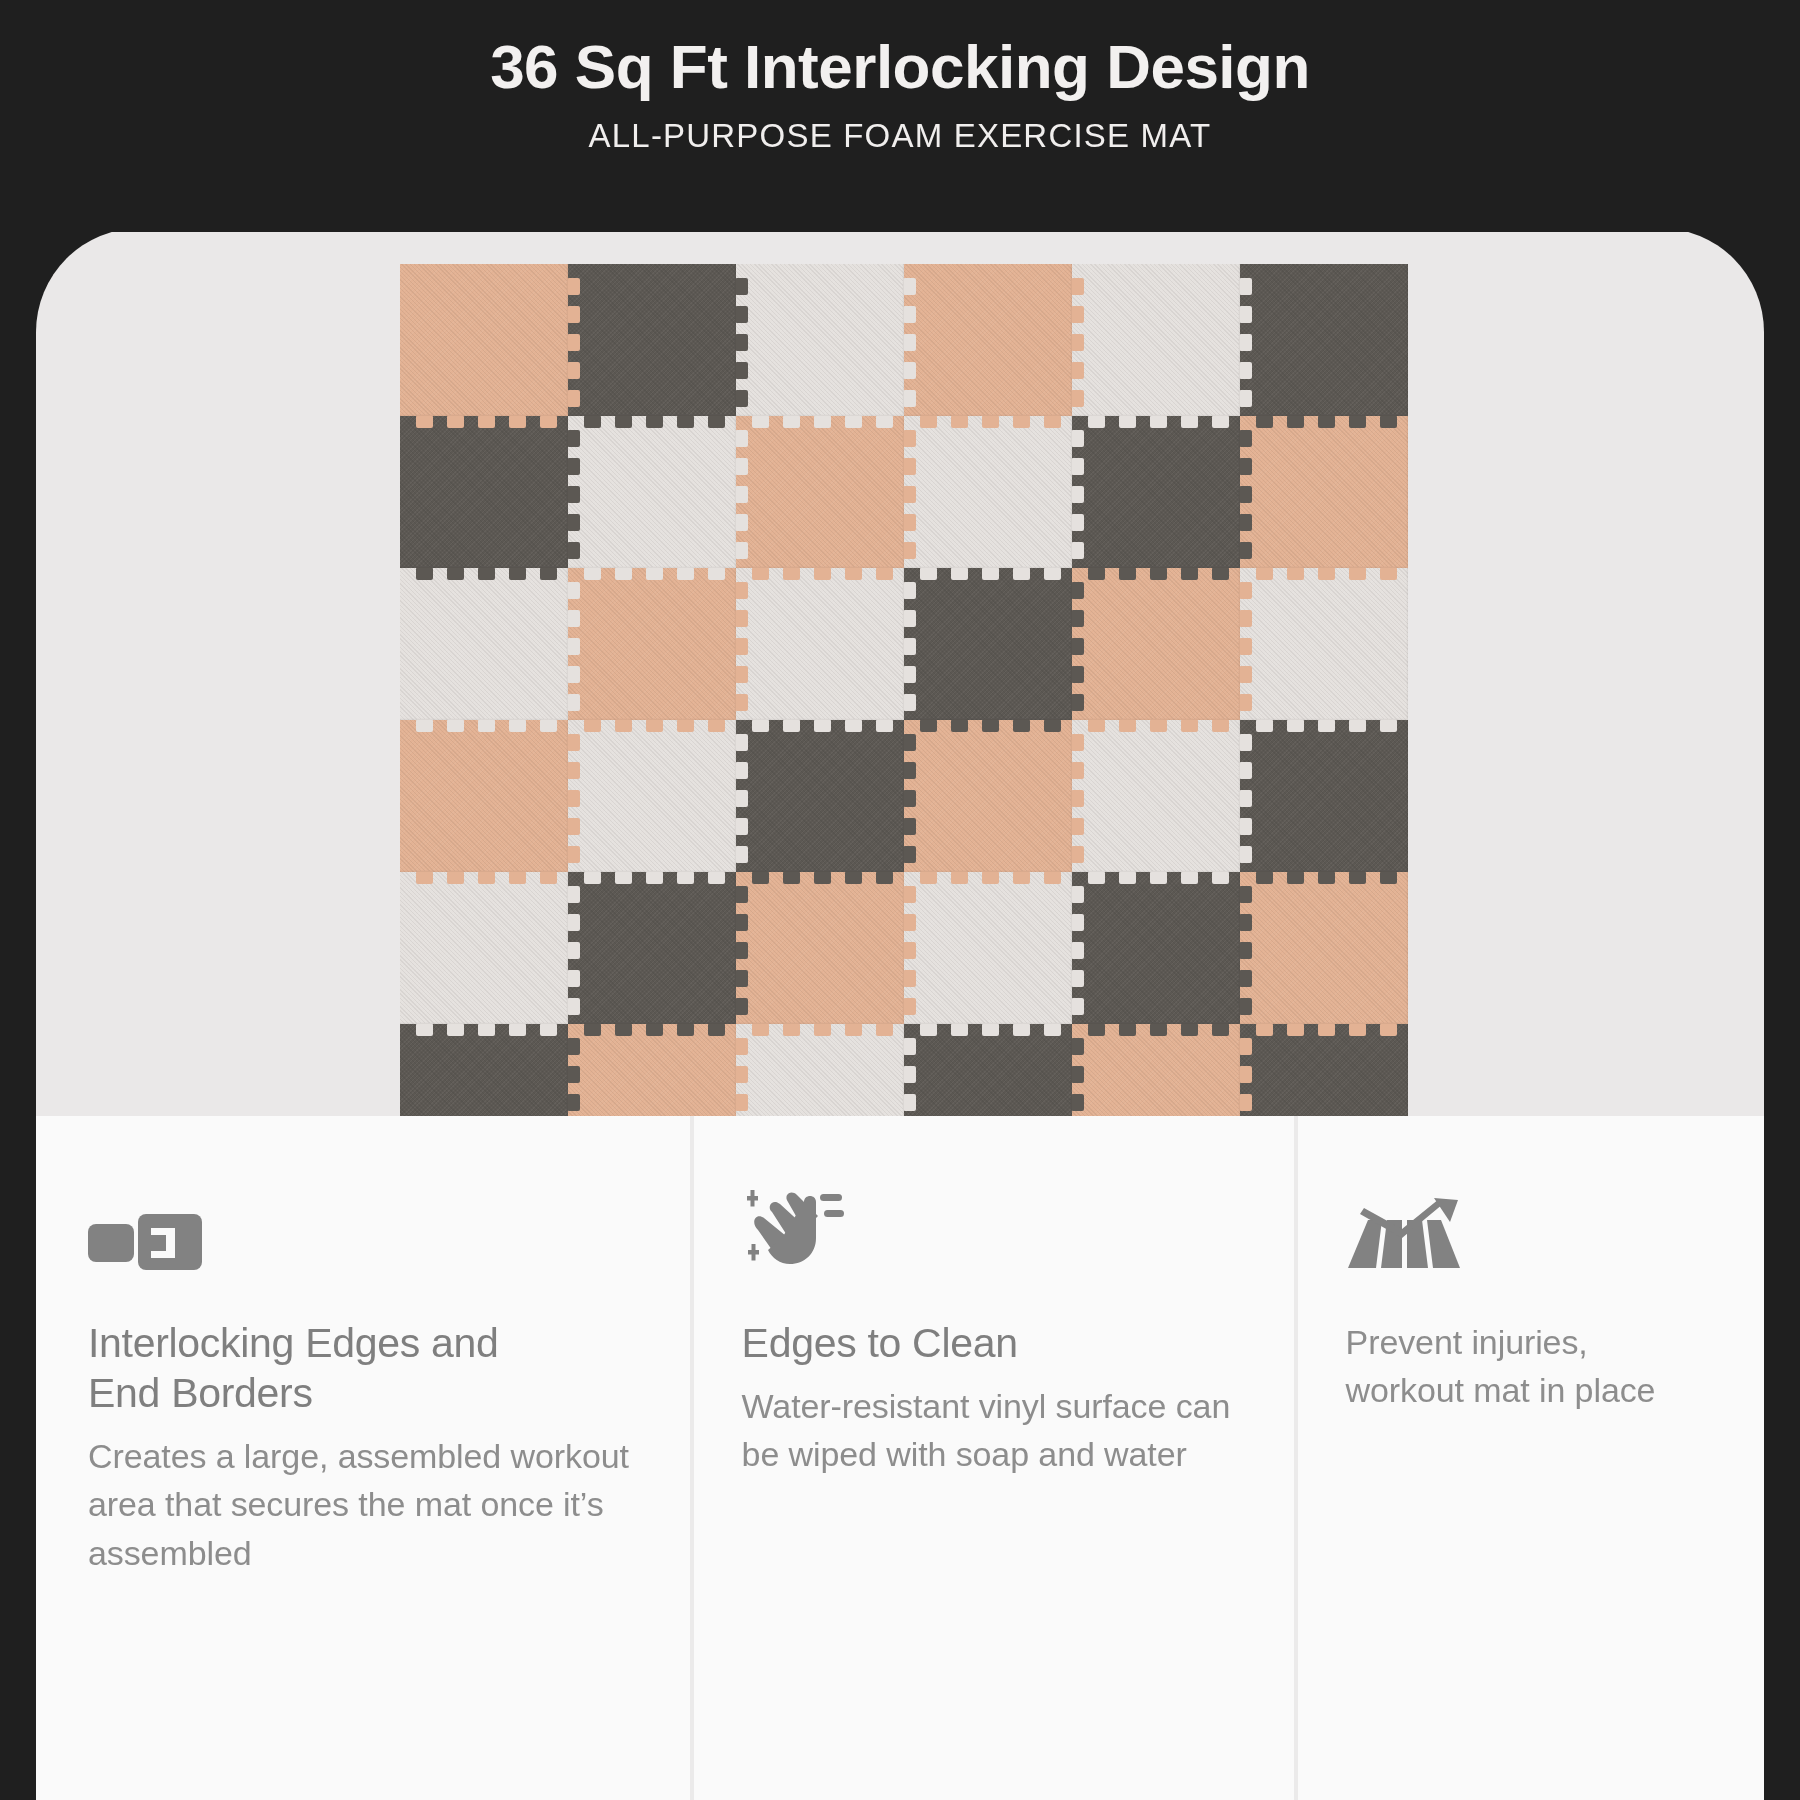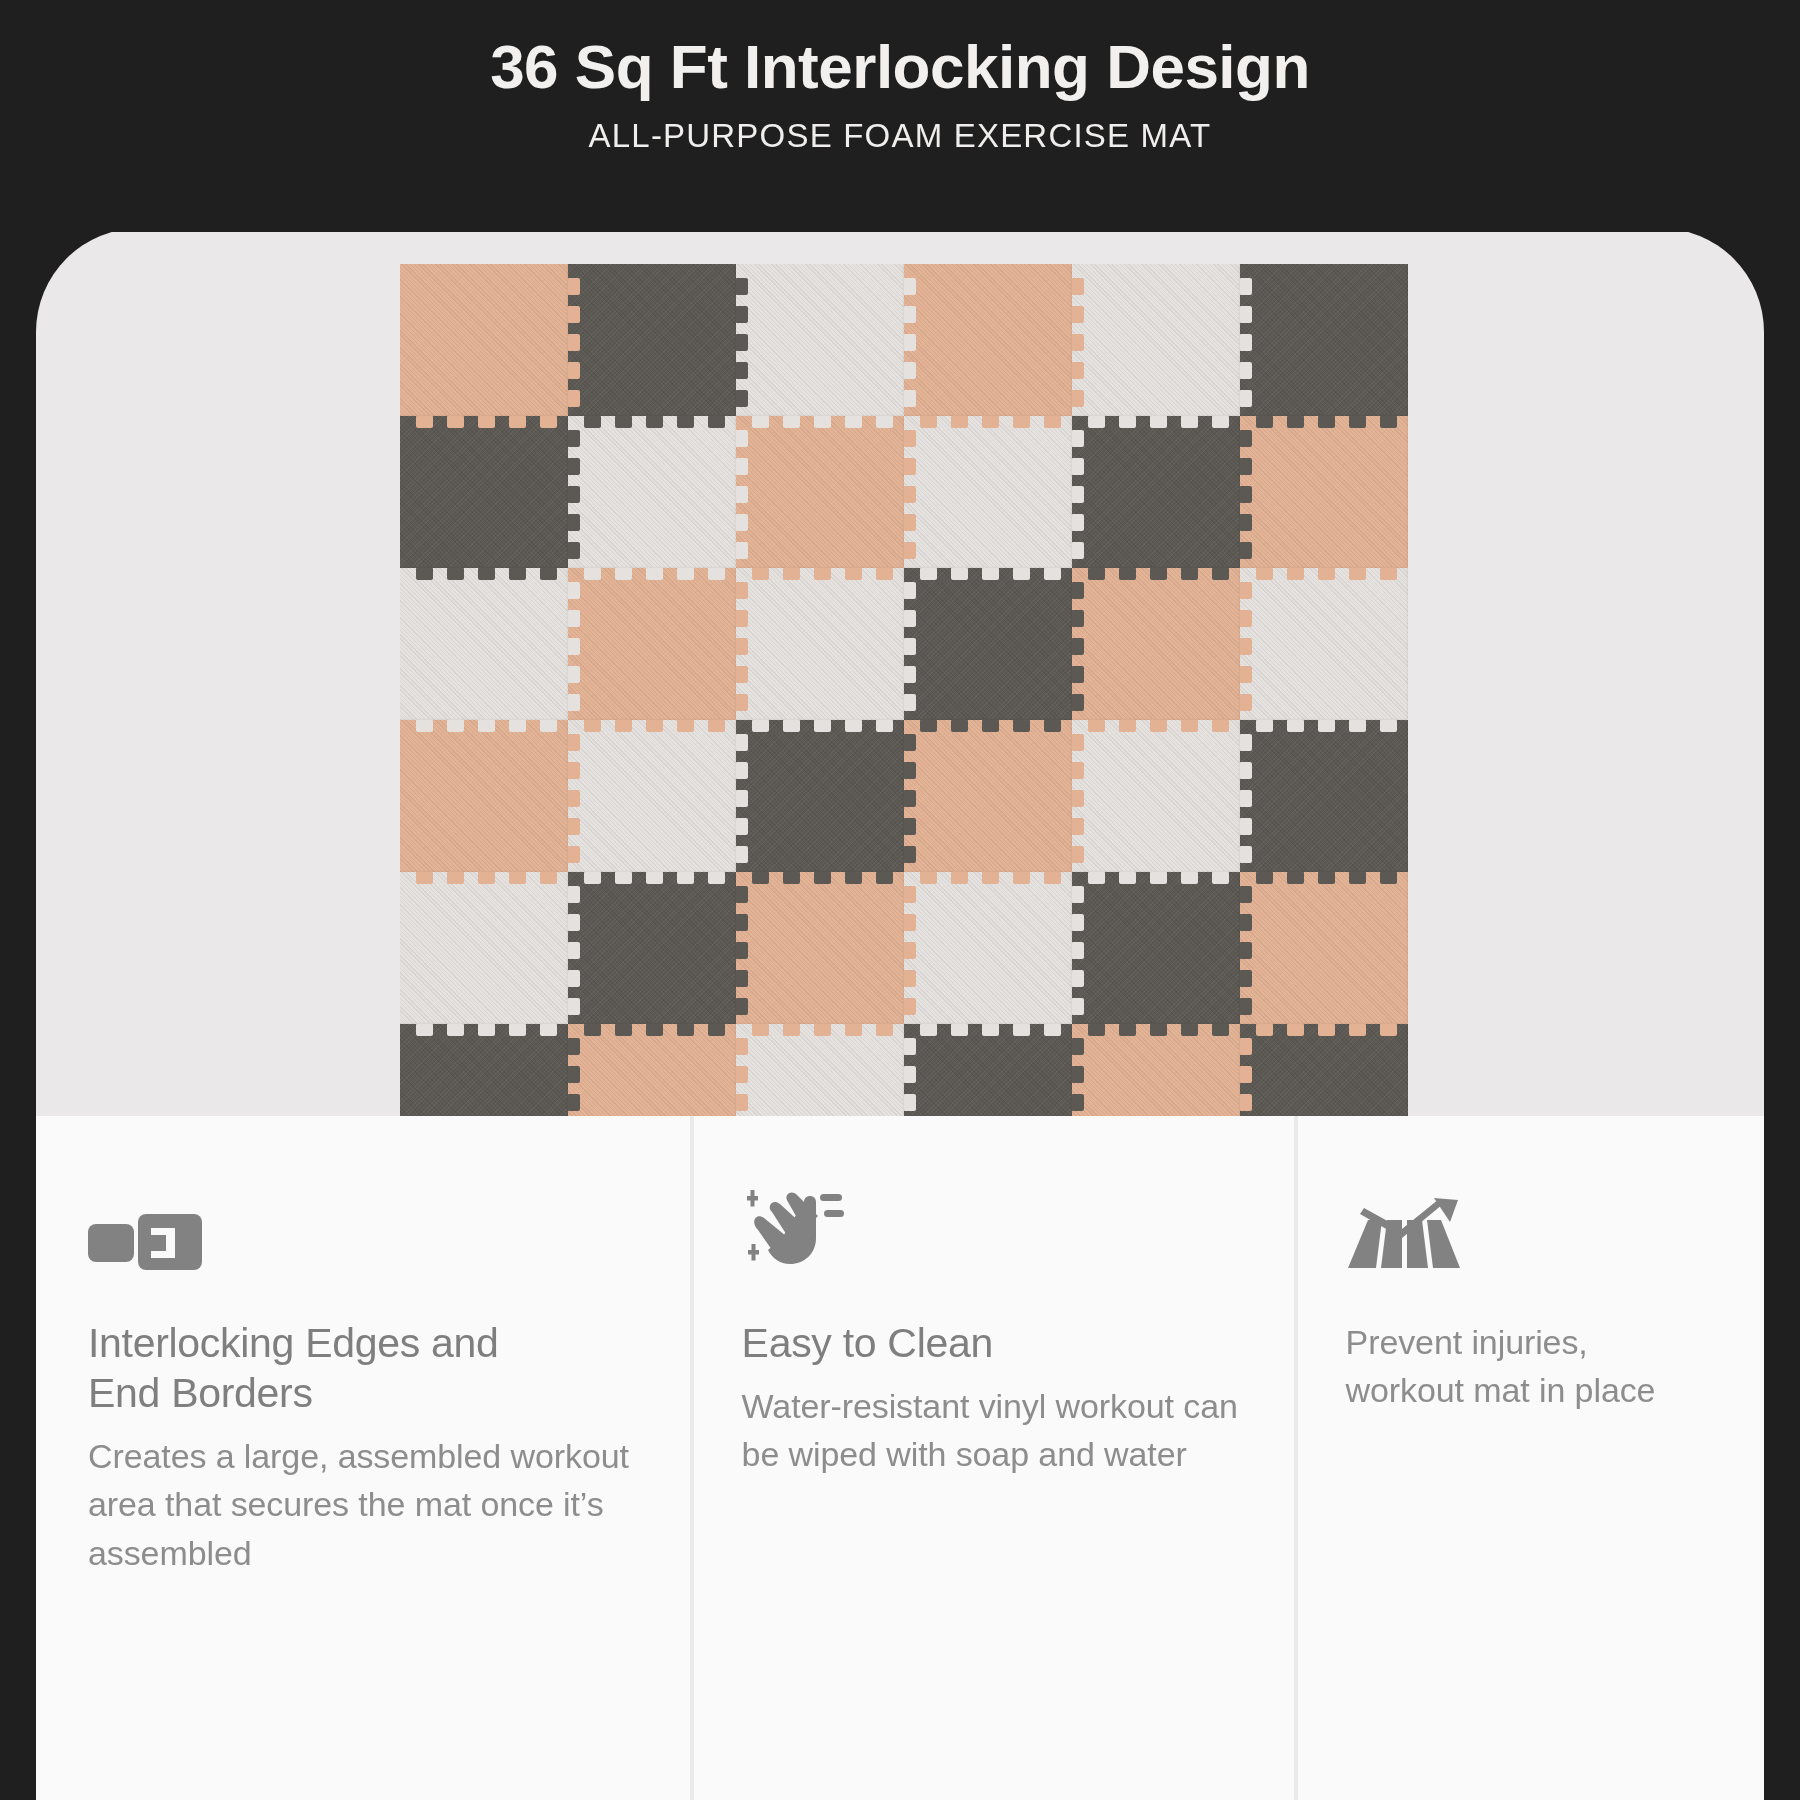--- a/index.html
+++ b/index.html
@@ -667,22 +667,22 @@
           <path d="M30 26 C24 20 31 12 38 18 L62 40 L48 54 Z"></path>
           <path d="M46 16 C41 9 49 3 55 9 L76 30 L62 44 Z"></path>
           <path d="M62 16 C62 8 74 8 74 16 L74 52 C74 68 62 78 48 78 C38 78 30 72 26 64 L40 52 Z"></path>
           <rect x="78" y="8" width="22" height="7" rx="3.5"></rect>
           <rect x="82" y="24" width="20" height="7" rx="3.5"></rect>
           <path d="M5 10 l3.5 0 0 -6 4 0 0 6 3.5 0 0 4.5 -3.5 0 0 6 -4 0 0 -6 -3.5 0 z"></path>
           <path d="M6 64 l3.5 0 0 -6 4 0 0 6 3.5 0 0 4.5 -3.5 0 0 6 -4 0 0 -6 -3.5 0 z"></path>
         </g>
       </svg>
     </div>
-    <div class="card-title">Easy to Clean</div>
-    <div class="card-body c2-body">Water-resistant vinyl workout can be wiped with soap and water</div>
+    <div class="card-title">Edges to Clean</div>
+    <div class="card-body c2-body">Water-resistant vinyl surface can be wiped with soap and water</div>
   </div>
 
   <div class="card card-3">
     <div class="card-icon">
       <svg width="116" height="74" viewBox="0 0 116 74">
         <g fill="#828282">
           <path d="M22 22 L36 22 L30 70 L2 70 Z"></path>
           <path d="M41 22 L56 22 L56 70 L35 70 Z"></path>
           <path d="M61 22 L76 22 L82 70 L61 70 Z"></path>
           <path d="M81 22 L95 22 L114 70 L87 70 Z"></path>

